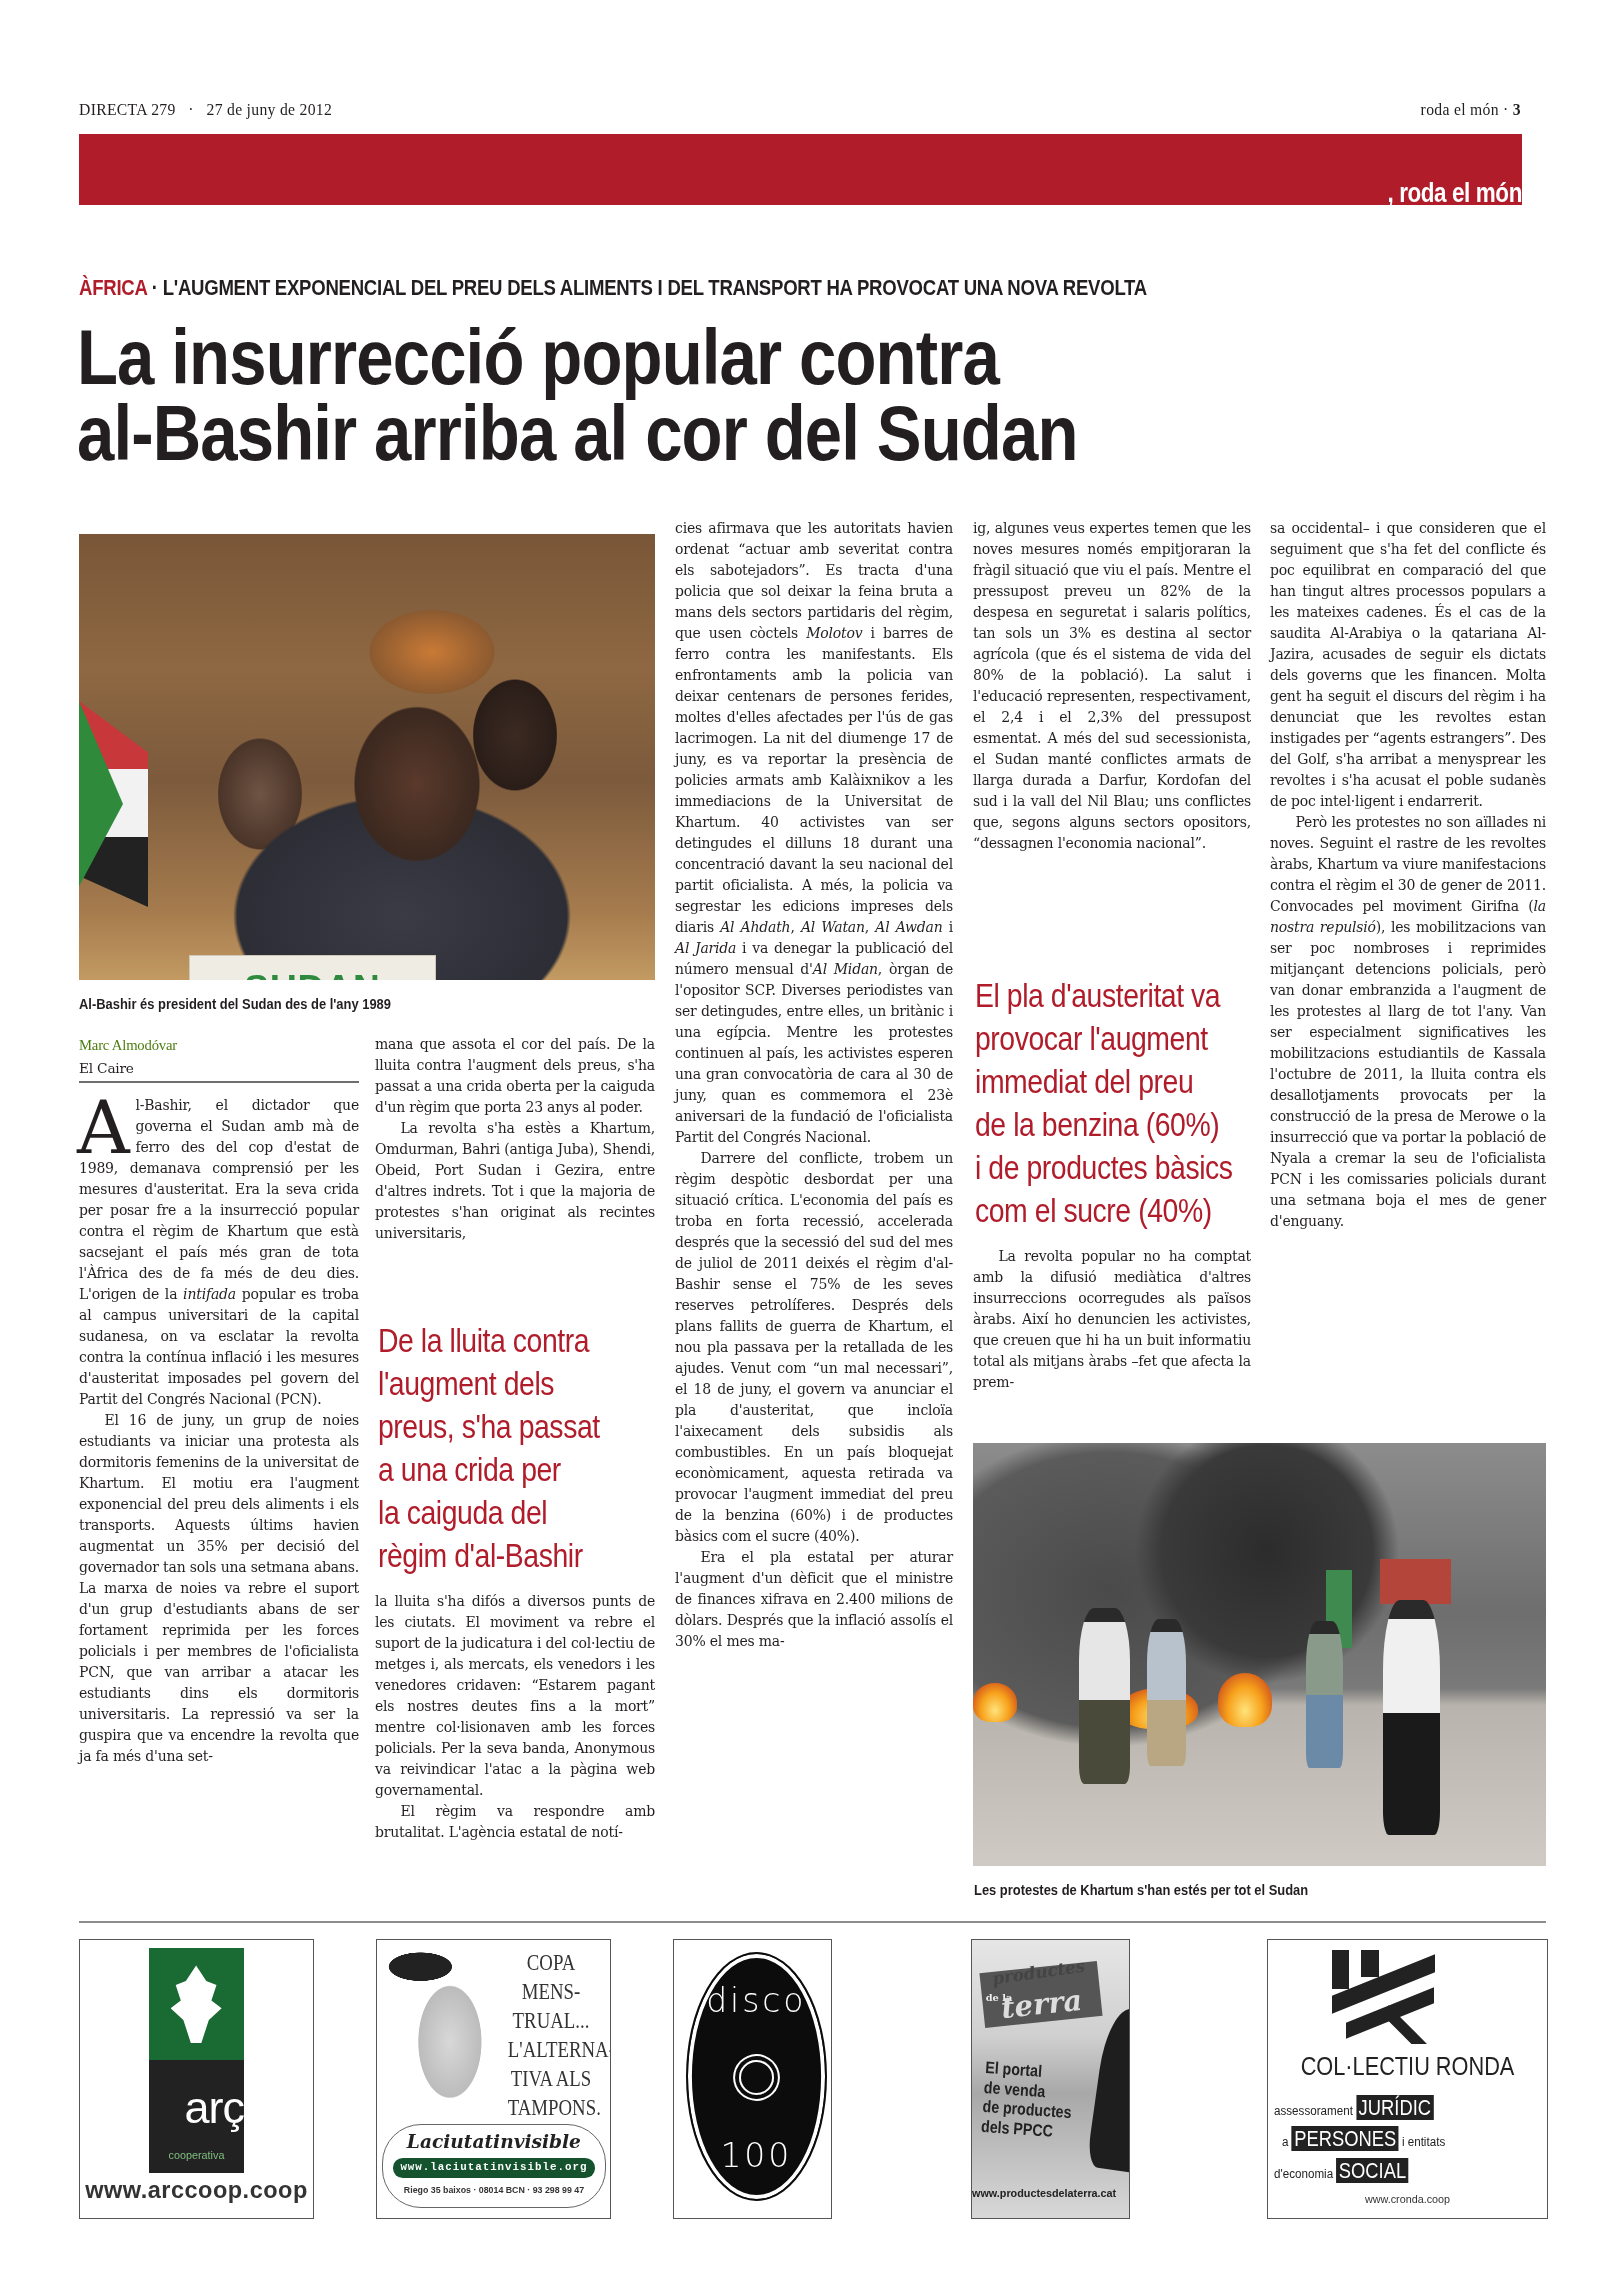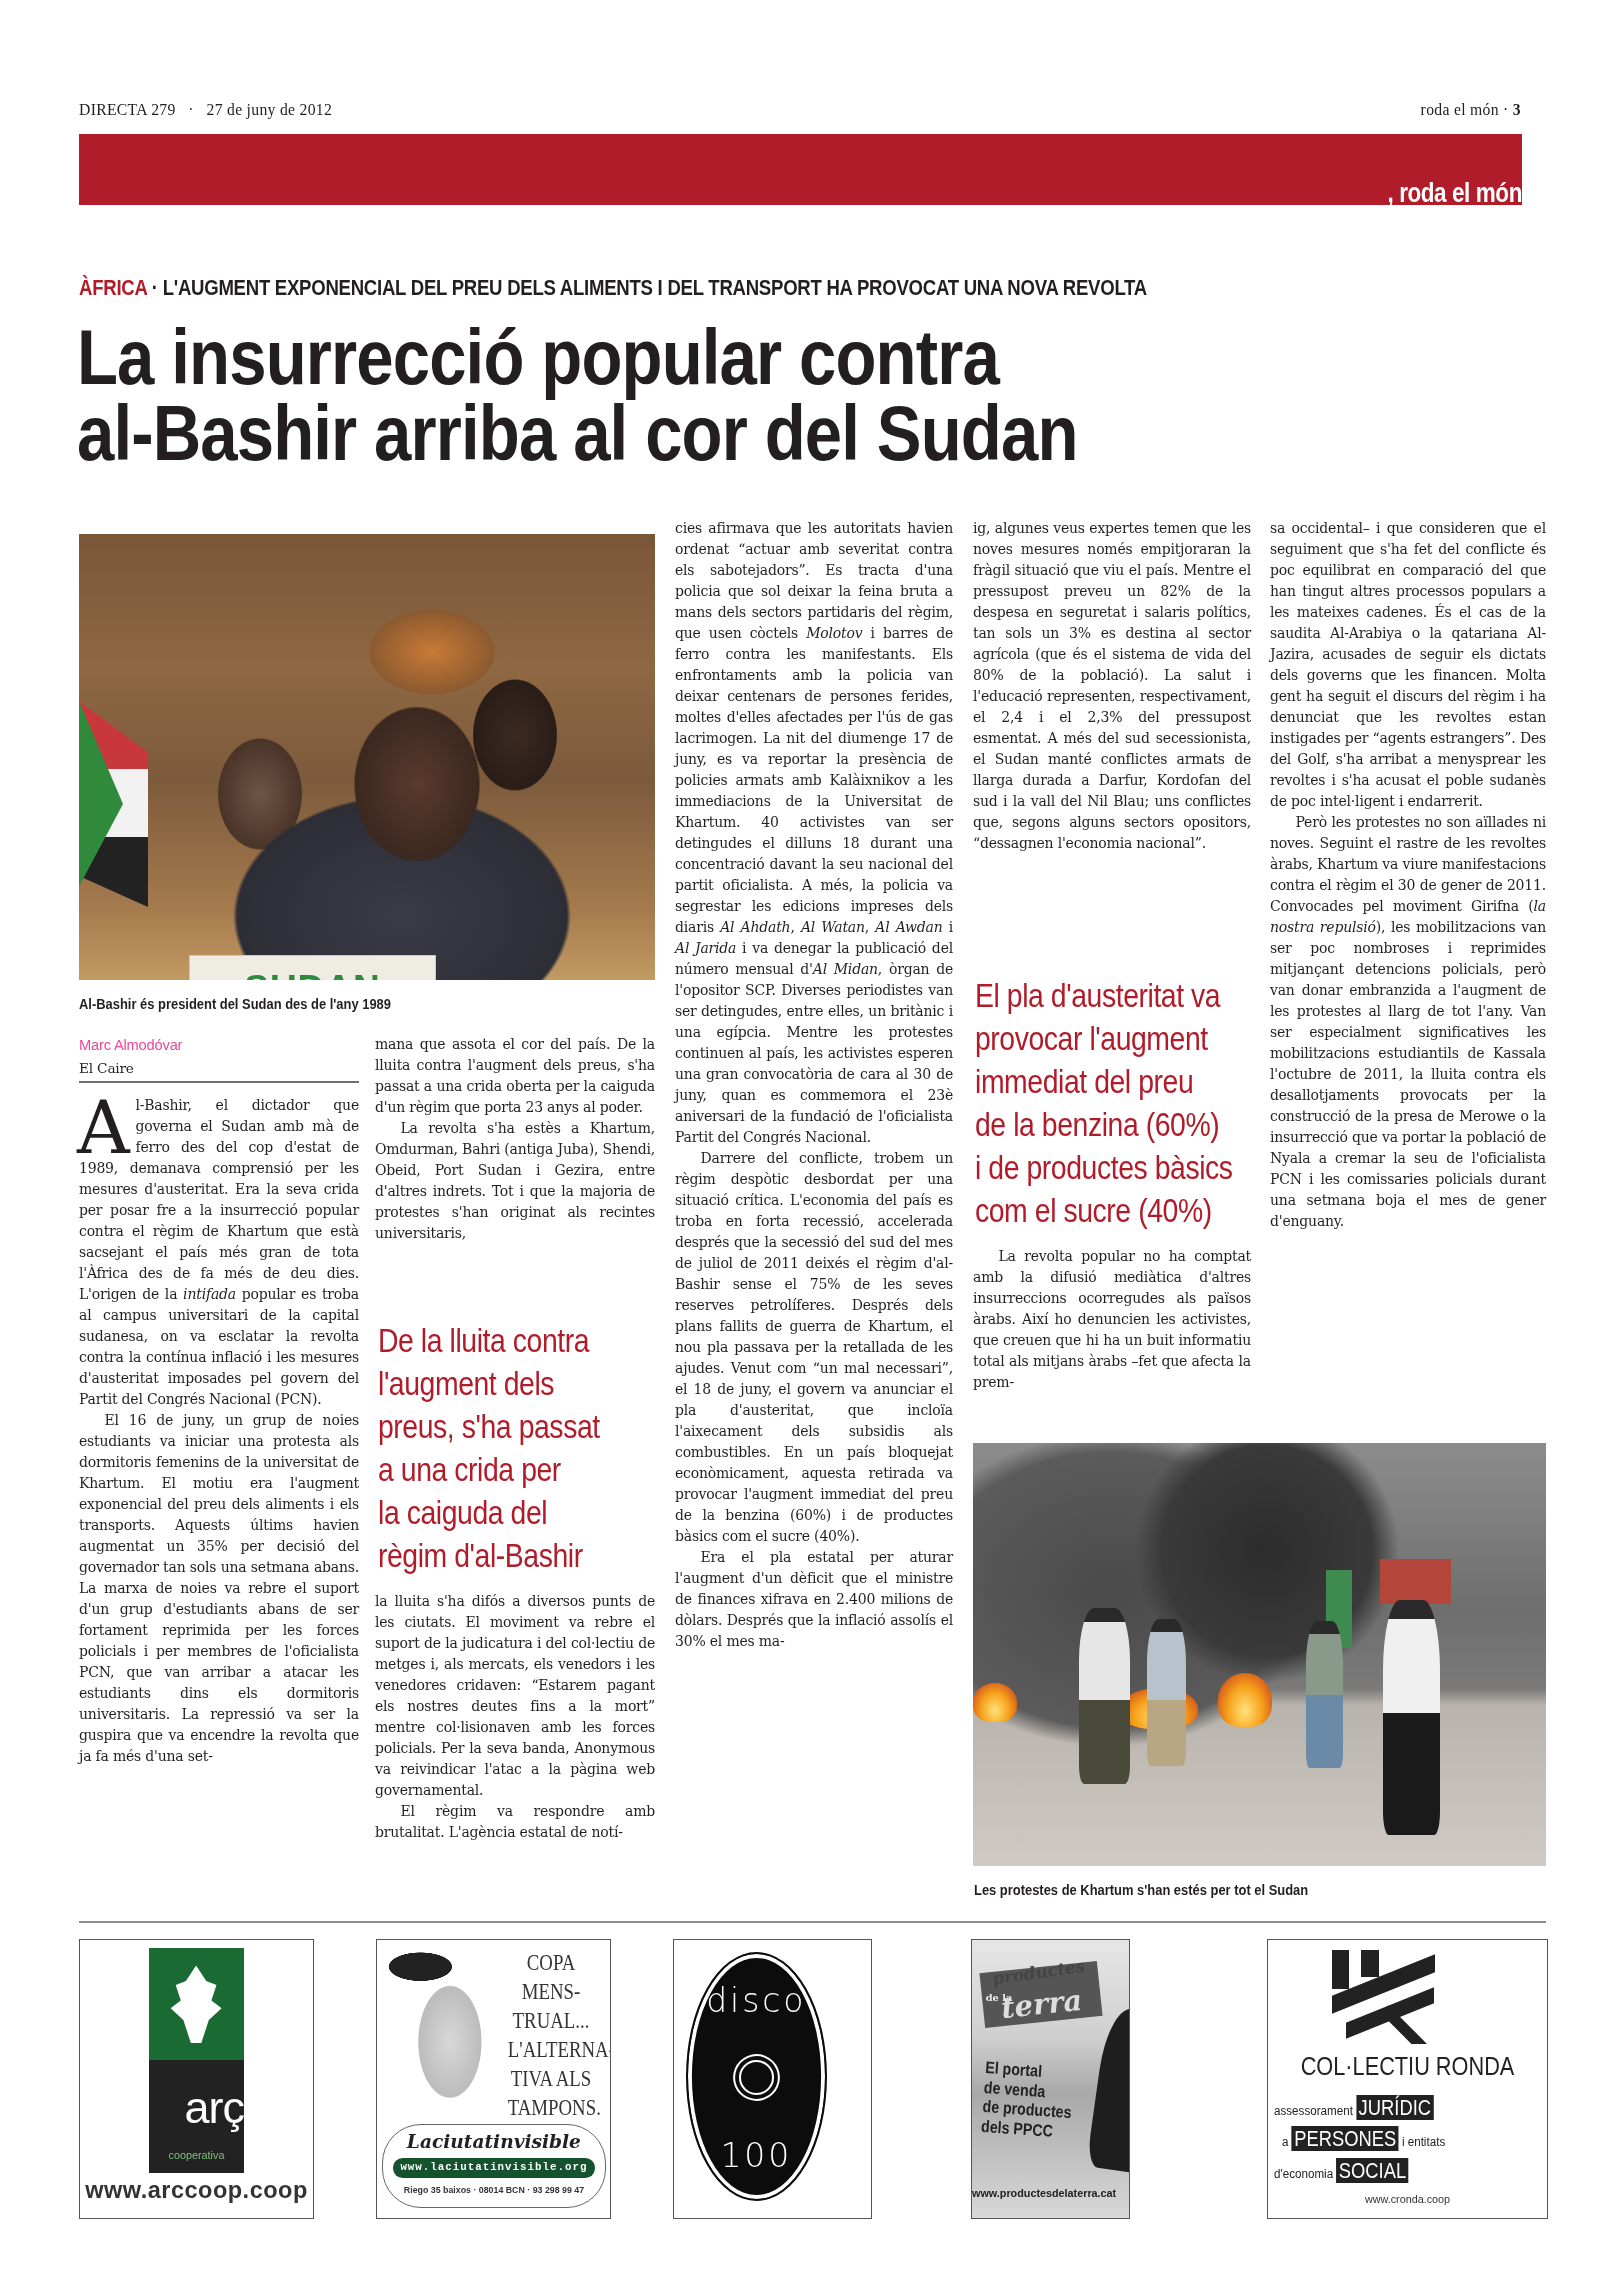--- a/index.html
+++ b/index.html
@@ -50,21 +50,21 @@
 
   
   .rule { background: #8c8c8c; height: 2px; }
 
   
   .col { font-family: "DejaVu Serif", serif; font-size: 14px; line-height: 21px; color: #231f20; text-align: justify; hyphens: manual; letter-spacing: -0.2px; }
   .col p { margin: 0; }
   .col p.ind { text-indent: 25.5px; }
   .col i { font-style: italic; }
 
-  .byline-name { left: 79px; top: 1037px; font-family: Liberation Sans, sans-serif; font-size: 14.7px; color: #ec4899; letter-spacing: -0.2px; text-align: center; }
+  .byline-name { left: 79px; top: 1037px; font-family: Liberation Serif, serif; font-size: 14.7px; color: #4d7c0f; letter-spacing: -0.2px; text-align: center; }
   .byline-place { left: 79px; top: 1060px; font-family: "DejaVu Serif", serif; font-size: 13.7px; color: #231f20; letter-spacing: -0.2px; }
   .byline-rule { left: 79px; top: 1081px; width: 280px; height: 2px; background: #6e6e6e; }
 
   .dropcap { float: left; font-family: "DejaVu Serif", serif; font-size: 73px; line-height: 61px; margin: 2px 5.9px 0 -2px; color: #231f20; }
 
   .pullquote { font-family: "Liberation Sans", sans-serif; color: #b01c2a; font-size: 33px; line-height: 43px; letter-spacing: -0.5px; transform: scaleX(0.86); transform-origin: left top; white-space: nowrap; }
 
   
   .ad { top: 1939px; height: 278px; border: 1.5px solid #555; background: #fff; overflow: hidden; }
   .ad-arc .logo { position: absolute; left: 69px; top: 7.8px; width: 95px; height: 224px; }
@@ -228,21 +228,21 @@
     <div>TIVA ALS</div>
     <div>TAMPONS.</div>
   </div>
   <div class="pill">
     <div class="name">Laciutatinvisible</div>
     <div class="web">www.laciutatinvisible.org</div>
     <div class="addr">Riego 35 baixos · 08014 BCN · 93 298 99 47</div>
   </div>
 </div>
 
-<div class="abs ad ad-disco" style="left:673px; width:157px;padding-left:40px;">
+<div class="abs ad ad-disco" style="left:673px; width:157px;">
   <div class="disc">
     <div class="word t1">disco</div>
     <div class="hole"></div>
     <div class="word t2">100</div>
   </div>
 </div>
 
 <div class="abs ad ad-terra" style="left:971px; width:157px;">
   <div class="banner"></div>
   <div class="t-small">productes</div>

